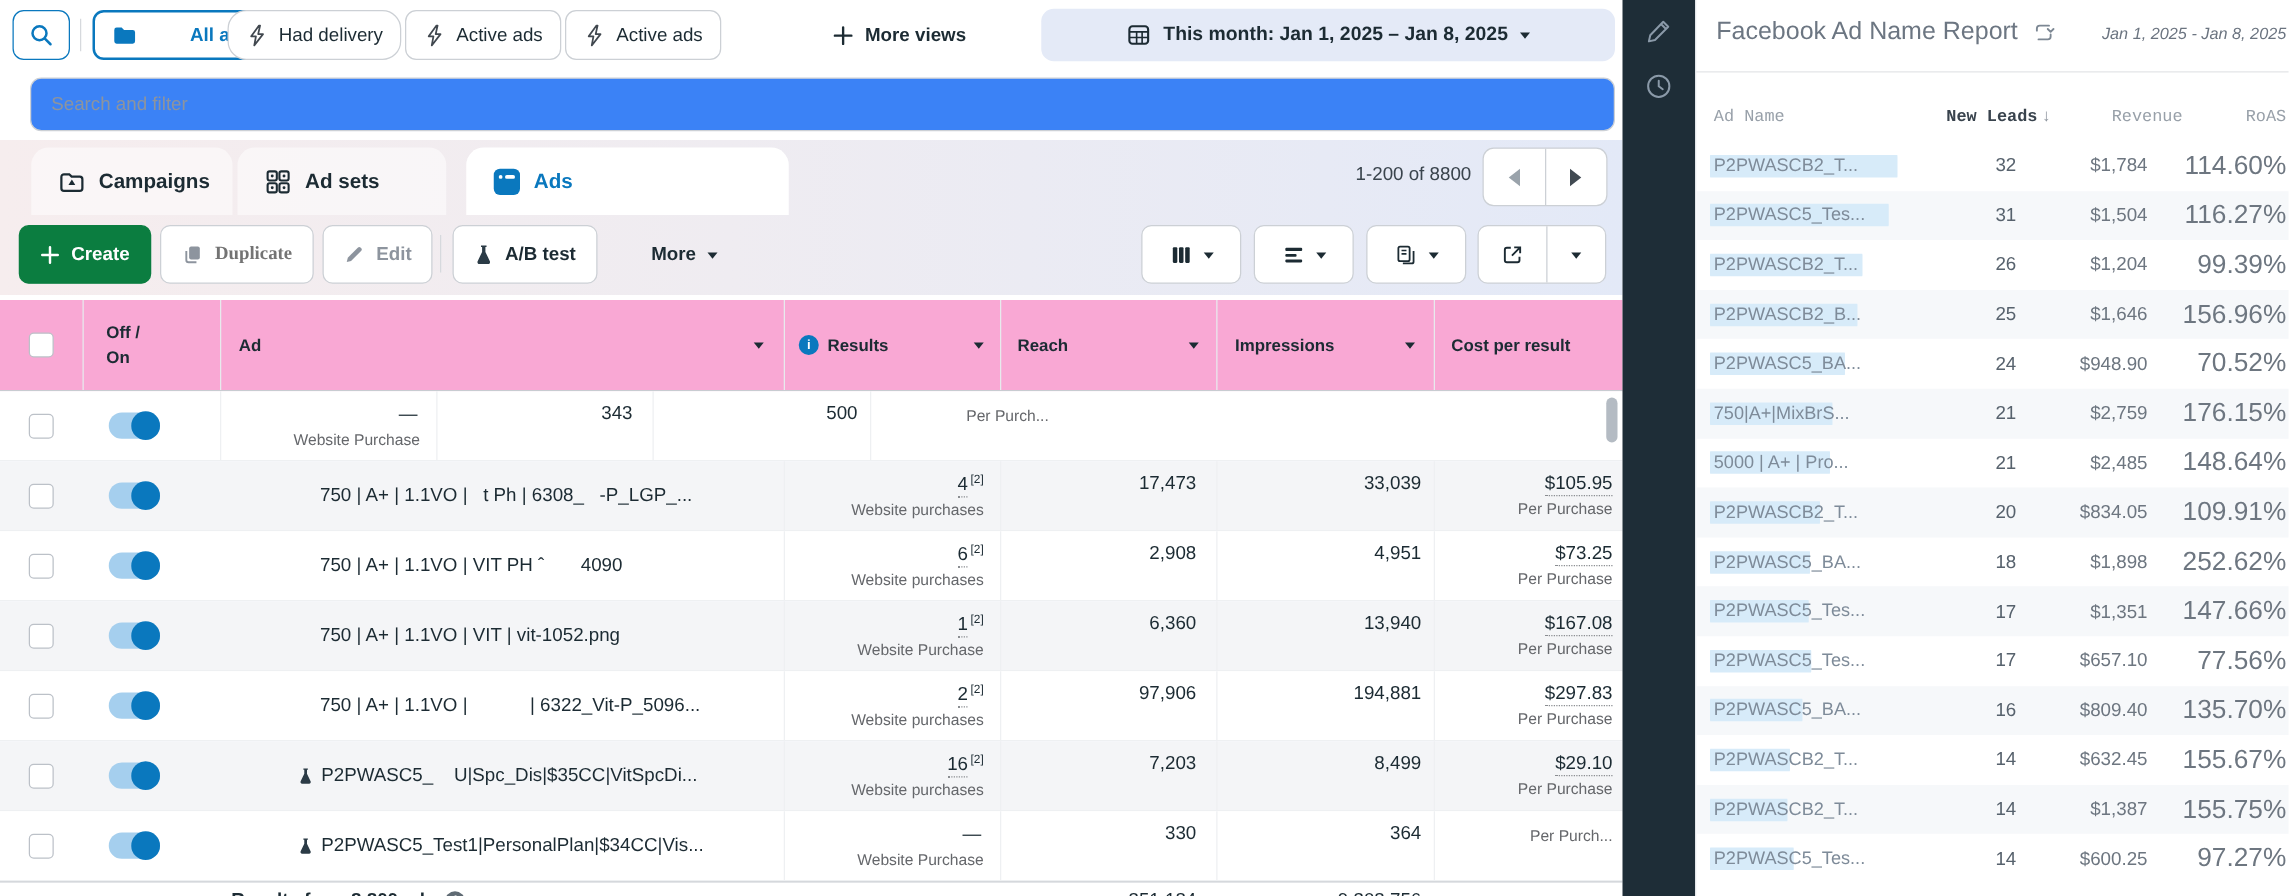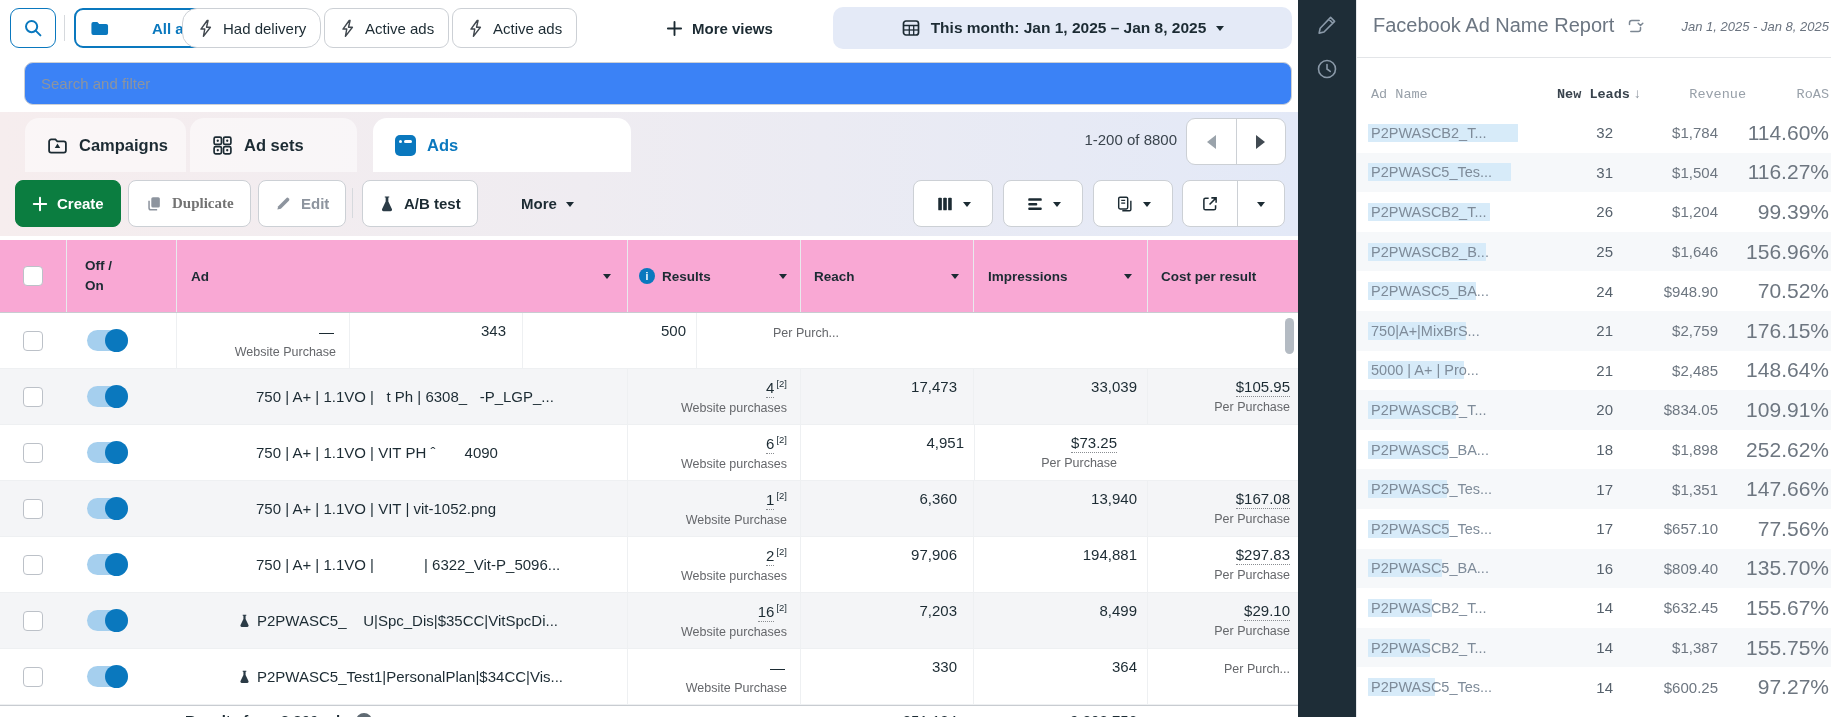--- a/index.html
+++ b/index.html
@@ -475,20 +475,23 @@
             </span>
     </div>
     <div class="cell c-ad">
 
       <span class="ad-name">750 | A+ | 1.1VO | VIT PH ˆ       4090</span>
     </div>
     <div class="cell c-num c-res">
       <div class="val-line"><span class="val dotted-target">6</span><sup class="sup">[2]</sup></div>
       <div class="sub">Website purchases</div>
     </div>
+    <div class="cell c-num c-reach">
+      <span class="val">2,908</span>
+    </div>
     <div class="cell c-num c-imp">
       <span class="val">4,951</span>
     </div>
     <div class="cell c-num c-cost">
       <div class="val-line"><span class="val dotted-target">$73.25</span></div>
       <div class="sub">Per Purchase</div>
     </div>
   </div>
 
   <div class="trow dotted">

